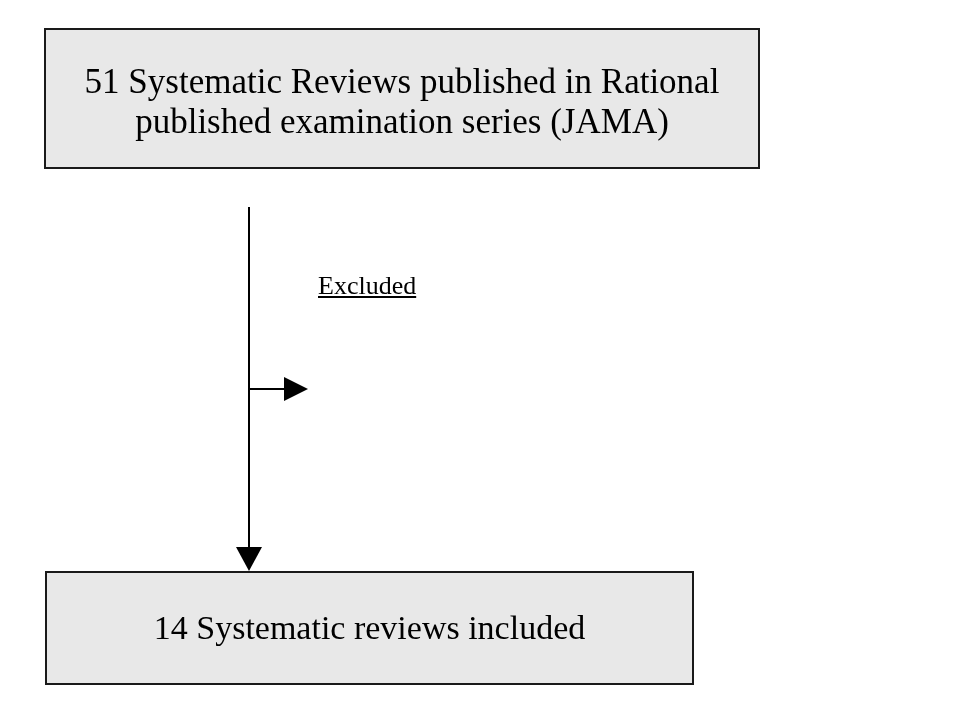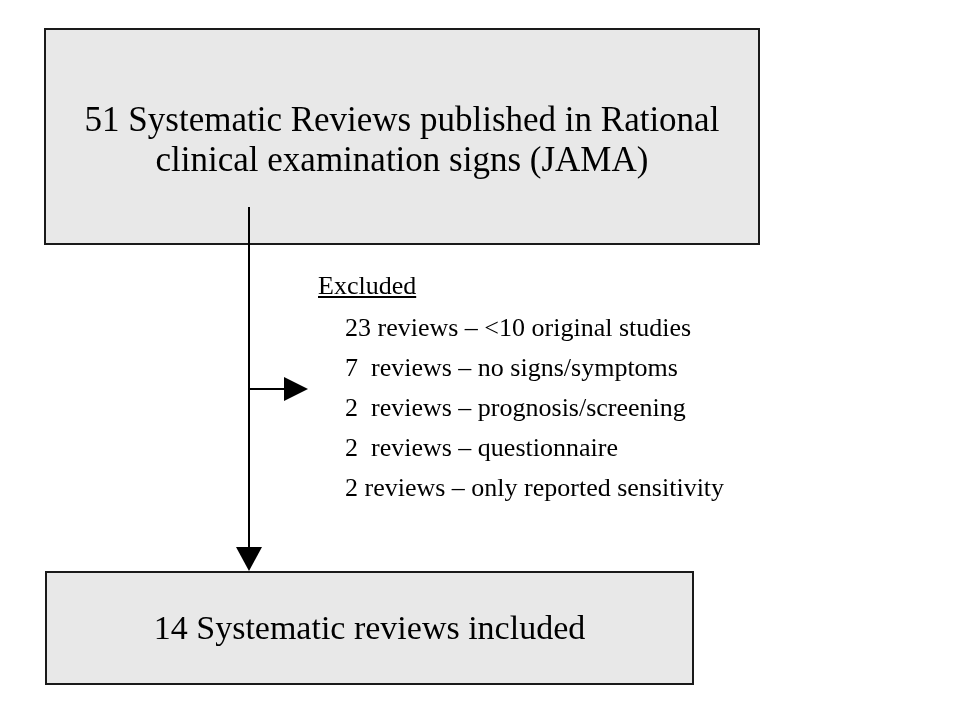--- a/index.html
+++ b/index.html
@@ -24,21 +24,21 @@
     display: flex;
     flex-direction: column;
     align-items: center;
     justify-content: center;
     text-align: center;
   }
   .top-box {
     left: 44px;
     top: 28px;
     width: 716px;
-    height: 217px;
+    height: 141px;
     font-size: 35px;
     line-height: 40px;
     padding-top: 6px;
   }
   .bottom-box {
     left: 45px;
     top: 571px;
     width: 649px;
     height: 114px;
     font-size: 34px;
@@ -98,36 +98,29 @@
     white-space: pre;
   }
 </style>
 </head>
 <body>
 
 <div class="canvas">
 
   <div class="flow-box top-box">
     <div>51 Systematic Reviews published in Rational</div>
-    <div>clinical examination signs (JAMA)</div>
+    <div>published examination series (JAMA)</div>
   </div>
 
   <div class="v-line"></div>
   <div class="h-line"></div>
   <div class="arrowhead-right"></div>
   <div class="arrowhead-down"></div>
 
   <div class="excluded-block">
     <div class="excluded-title">Excluded</div>
-    <div class="excluded-items">
-      <div class="excluded-item">23 reviews – &lt;10 original studies</div>
-      <div class="excluded-item">7  reviews – no signs/symptoms</div>
-      <div class="excluded-item">2  reviews – prognosis/screening</div>
-      <div class="excluded-item">2  reviews – questionnaire</div>
-      <div class="excluded-item">2 reviews – only reported sensitivity</div>
-    </div>
   </div>
 
   <div class="flow-box bottom-box">
     <div>14 Systematic reviews included</div>
   </div>
 
 </div>
 
 </body></html>

